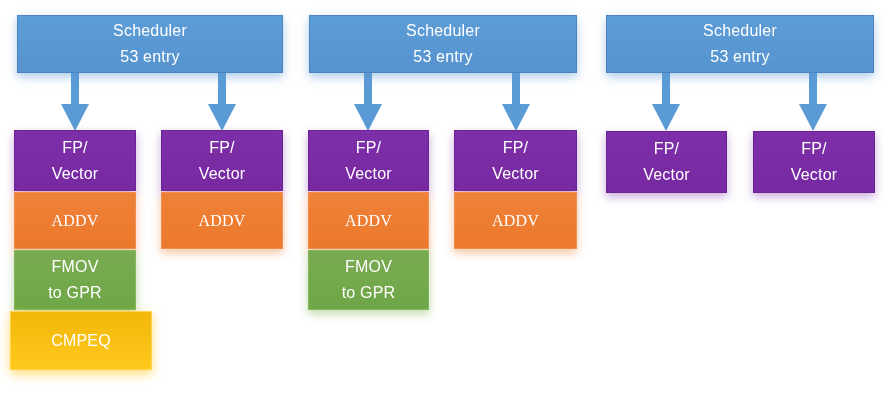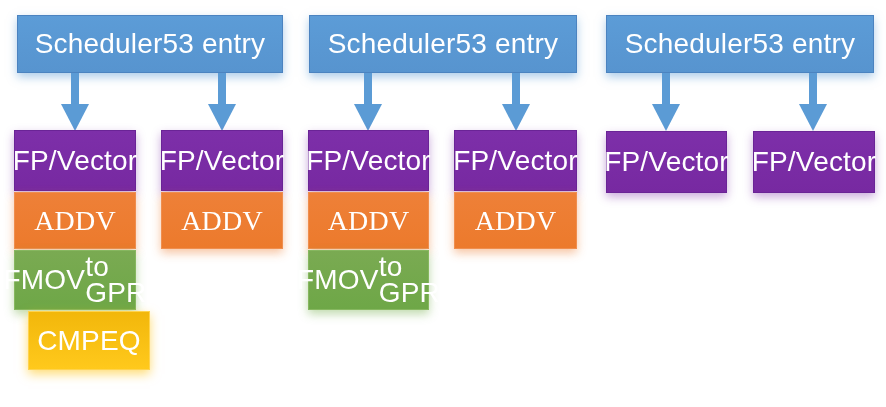--- a/index.html
+++ b/index.html
@@ -1,23 +1,23 @@
 <!DOCTYPE html>
 <html><head>
 <meta charset="utf-8">
 <style>
   html,body{margin:0;padding:0;background:#ffffff;}
   #canvas{
     position:relative;width:886px;height:407px;background:#ffffff;overflow:hidden;
     font-family:"Liberation Sans",sans-serif;
   }
   .box{
-    position:absolute;box-sizing:border-box;color:#ffffff;
-    display:flex;flex-direction:row;justify-content:center;align-items:center;
-    font-size:28px;line-height:26px;letter-spacing:0.2px;
+    position:absolute;box-sizing:border-box;color:#ffffff;text-align:center;
+    display:flex;flex-direction:column;justify-content:center;align-items:center;
+    font-size:16px;line-height:26px;letter-spacing:0.2px;
   }
   .blue{
     background:linear-gradient(#5c9cd7,#5794cf);
     border:1px solid #4b83c0;
     box-shadow:0 4px 9px rgba(91,155,213,0.50);
   }
   .purple{
     background:linear-gradient(#7d2fa9,#7729a1);
     border:1px solid #6a2496;
     box-shadow:0 4px 9px rgba(123,45,167,0.40);
@@ -68,21 +68,21 @@
     <div class="ln">FP/</div>
     <div class="ln">Vector</div>
   </div>
   <div class="box orange" style="left:14px;top:192px;width:122px;height:57px;">
     <div class="ln">ADDV</div>
   </div>
   <div class="box green" style="left:14px;top:250px;width:122px;height:60px;">
     <div class="ln">FMOV</div>
     <div class="ln">to GPR</div>
   </div>
-  <div class="box yellow" style="left:28px;top:311px;width:122px;height:59px;">
+  <div class="box yellow" style="left:10px;top:311px;width:142px;height:59px;">
     <div class="ln">CMPEQ</div>
   </div>
 
   <div class="box purple" style="left:161px;top:130px;width:122px;height:61px;">
     <div class="ln">FP/</div>
     <div class="ln">Vector</div>
   </div>
   <div class="box orange" style="left:161px;top:192px;width:122px;height:57px;">
     <div class="ln">ADDV</div>
   </div>

